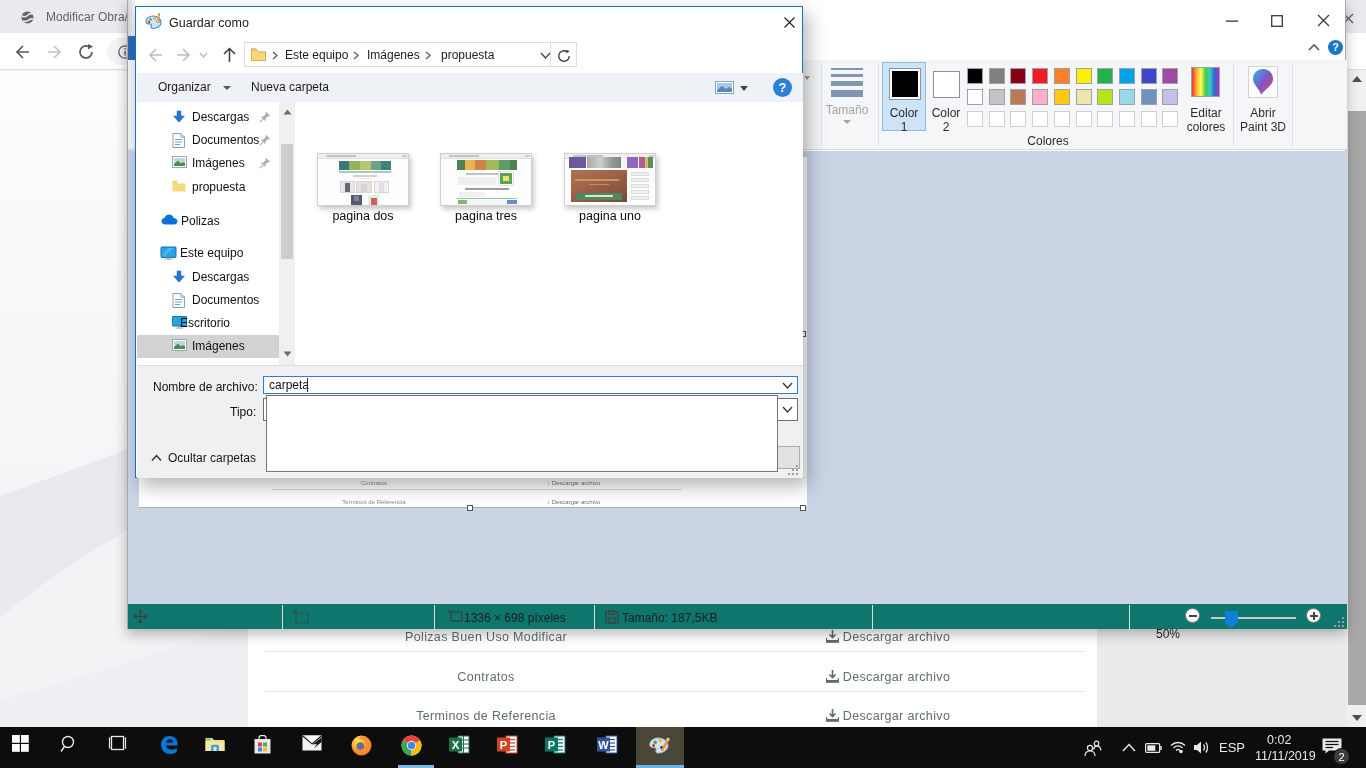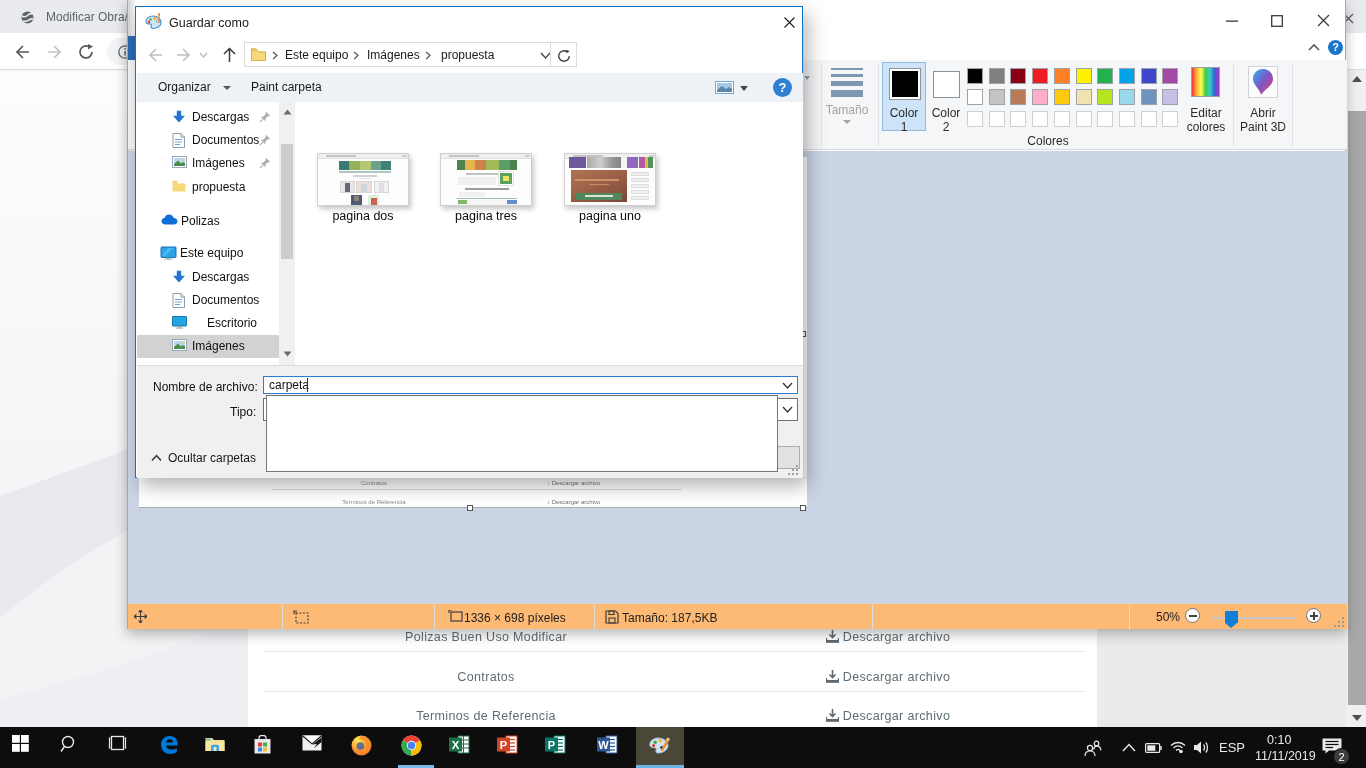--- a/index.html
+++ b/index.html
@@ -19,21 +19,21 @@
 #pagegray { position:absolute; left:1097px; top:0; width:250px; height:656px; background:#eaebec; }
 #cscroll { position:absolute; left:1347px; top:0px; width:19px; height:656px; background:#f0f0f0; }
 #cthumb { position:absolute; left:1348px; top:40px; width:18px; height:594px; background:#a8a8a8; }
 .tri-up { width:0; height:0; border-left:5px solid transparent; border-right:5px solid transparent; border-bottom:6px solid #505050; }
 .tri-down { width:0; height:0; border-left:5px solid transparent; border-right:5px solid transparent; border-top:6px solid #505050; }
 
 #paint { position:absolute; left:127px; top:0; width:1219px; height:629px; background:#ffffff; border-left:1px solid #a8a8a8; border-right:1px solid #a8a8a8; box-shadow:0 5px 12px rgba(0,0,0,0.28); }
 #ribbon { position:absolute; left:0; top:60px; width:1219px; height:90px; background:#f5f6f7; border-bottom:1px solid #d8dadc; }
 #canvas { position:absolute; left:0; top:151px; width:1219px; height:452px; background:#cad4e5; }
 #pimg { position:absolute; left:11px; top:6px; width:668px; height:351px; background:#ffffff; overflow:hidden; border-bottom:1px solid #a8adb3; }
-#statusbar { position:absolute; left:0; top:603px; width:1219px; height:26px; background:#fdba74; border-top:1px solid #d6d6d6; }
+#statusbar { position:absolute; left:0; top:603px; width:1219px; height:26px; background:#0f766e; border-top:1px solid #d6d6d6; }
 .ssep { position:absolute; top:1px; width:1px; height:25px; background:#dcdcdc; }
 .rsep { position:absolute; top:4px; width:1px; height:82px; background:#e0e2e5; }
 
 .sw { position:absolute; width:16px; height:16px; border:1px solid #9ea3a8; }
 .swe { position:absolute; width:16px; height:16px; border:1px solid #cdd0d3; background:#fff; }
 .rlabel { position:absolute; font-size:12px; color:#2b2b2b; text-align:center; }
 
 #dialog { position:absolute; left:135px; top:6px; width:668px; height:472px; background:#ffffff; border:1px solid #0f72c9; box-shadow:5px 8px 18px rgba(0,0,0,0.30); }
 #dlg-toolbar { position:absolute; left:1px; top:66px; width:666px; height:29px; background:#eef2f7; }
 #dlg-body { position:absolute; left:1px; top:95px; width:666px; height:263px; background:#ffffff; }
@@ -248,21 +248,21 @@
       <div class="txt" style="left:336px;top:7px;font-size:12px;color:#1e1e1e;">1336 × 698 píxeles</div>
       <div class="ssep" style="left:466px;"></div>
       <svg class="abs" style="left:477px;top:6px" width="14" height="14" viewBox="0 0 14 14">
           <path d="M1 1 L10.5 1 L13 3.5 L13 13 L1 13 Z" fill="none" stroke="#3d3d3d" stroke-width="1.2"></path>
           <rect x="4" y="8" width="6" height="5" fill="none" stroke="#3d3d3d" stroke-width="1.1"></rect>
           <rect x="4" y="1" width="5" height="3.5" fill="none" stroke="#3d3d3d" stroke-width="1.1"></rect>
         </svg>
       <div class="txt" style="left:494px;top:7px;font-size:12px;color:#1e1e1e;">Tamaño: 187,5KB</div>
       <div class="ssep" style="left:744px;"></div>
       <div class="ssep" style="left:1001px;"></div>
-      <div class="txt" style="left:1028px;top:6px;font-size:12px;color:#1e1e1e;">50%</div>
+      <div class="txt" style="left:1028px;top:23px;font-size:12px;color:#1e1e1e;">50%</div>
       <div class="abs" style="left:1057px;top:4px;width:15px;height:15px;border-radius:8px;border:1px solid #767676;background:#fdfdfd;"></div>
       <div class="abs" style="left:1060.5px;top:10.5px;width:8px;height:2px;background:#444;"></div>
       <div class="abs" style="left:1083px;top:13px;width:85px;height:2px;background:#c9c9c9;"></div>
       <div class="abs" style="left:1097px;top:7px;width:13px;height:12px;background:#0f7fd7;"></div>
       <div class="abs" style="left:1097px;top:19px;width:0;height:0;border-left:6.5px solid transparent;border-right:6.5px solid transparent;border-top:5px solid #0f7fd7;"></div>
       <div class="abs" style="left:1178px;top:4px;width:15px;height:15px;border-radius:8px;border:1px solid #767676;background:#fdfdfd;"></div>
       <div class="abs" style="left:1181.5px;top:10.5px;width:8px;height:2px;background:#444;"></div>
       <div class="abs" style="left:1184.5px;top:7.5px;width:2px;height:8px;background:#444;"></div>
       <svg class="abs" style="left:1206px;top:13px" width="11" height="11" viewBox="0 0 11 11">
           <g fill="#9a9a9a">
@@ -329,21 +329,21 @@
     <div class="addrbox" style="left:414px;width:27px;">
       <svg class="abs" style="left:6px;top:6px" width="14" height="14" viewBox="0 0 16 16">
           <path d="M14 8 A6 6 0 1 1 11 2.8" stroke="#3b3b3b" stroke-width="1.5" fill="none"></path>
           <path d="M10.5 0.8 L14.6 2.6 L10.5 4.8 Z" fill="#3b3b3b"></path>
         </svg>
     </div>
 
     <div id="dlg-toolbar">
       <div class="txt" style="left:21px;top:7px;font-size:12px;color:#191919;">Organizar</div>
       <div class="abs" style="left:86px;top:13px;width:0;height:0;border-left:4px solid transparent;border-right:4px solid transparent;border-top:4px solid #555;"></div>
-      <div class="txt" style="left:114px;top:7px;font-size:12px;color:#191919;">Paint carpeta</div>
+      <div class="txt" style="left:114px;top:7px;font-size:12px;color:#191919;">Nueva carpeta</div>
       <svg class="abs" style="left:578px;top:8px" width="19" height="13" viewBox="0 0 19 13">
           <rect x="0.5" y="0.5" width="18" height="12" fill="#fff" stroke="#7aa7cc" stroke-width="1"></rect>
           <rect x="2" y="2" width="15" height="9" fill="#a8c8e8"></rect>
           <path d="M2 9 L7 5 L11 8 L14 6 L17 8 L17 11 L2 11 Z" fill="#5b87ad"></path>
         </svg>
       <div class="abs" style="left:603px;top:13px;width:0;height:0;border-left:4.5px solid transparent;border-right:4.5px solid transparent;border-top:5px solid #444;"></div>
       <div class="abs" style="left:636px;top:5px;width:19px;height:19px;border-radius:10px;background:#2f7fd4;color:#fff;font-size:13px;font-weight:bold;text-align:center;line-height:19px;">?</div>
     </div>
 
     <div id="dlg-body">
@@ -446,21 +446,21 @@
             <span class="navlab" style="left:55px;">Documentos</span>
           </div>
           <div class="navrow" style="top:210px;">
             <span class="abs" style="left:35px;top:4px;">
               <svg width="15" height="13" viewBox="0 0 15 13">
                 <rect x="0.5" y="0.5" width="14" height="9.5" rx="0.5" fill="#24a7e0" stroke="#1177ad" stroke-width="1"></rect>
                 <rect x="6" y="10" width="3" height="1.5" fill="#9a9a9a"></rect>
                 <rect x="4" y="11.5" width="7" height="1.2" fill="#b0b0b0"></rect>
               </svg>
             </span>
-            <span class="navlab" style="left:70px;text-align:right;">Escritorio</span>
+            <span class="navlab" style="left:43px;text-align:right;">Escritorio</span>
           </div>
           <div class="navrow" style="top:233px;background:#d2d2d2;">
             <span class="abs" style="left:35px;top:4px;">
               <svg width="15" height="12" viewBox="0 0 15 12">
                 <rect x="0.5" y="0.5" width="14" height="11" fill="#fff" stroke="#9ba8b5" stroke-width="1"></rect>
                 <rect x="2" y="2" width="11" height="8" fill="#bdd7ee"></rect>
                 <path d="M2 8 L6 4.5 L9 7.5 L11 6 L13 7.5 L13 10 L2 10 Z" fill="#4e8c4a"></path>
                 <circle cx="11" cy="4" r="1.1" fill="#f3d13e"></circle>
               </svg>
             </span>
@@ -774,21 +774,21 @@
           <path d="M3.5 8 C6.3 5.3 9.7 5.3 12.5 8" stroke-width="1.3"></path>
           <path d="M6 10.4 C7.7 8.9 8.3 8.9 10 10.4" stroke-width="1.3"></path>
         </g>
         <circle cx="11" cy="11.5" r="1.8" fill="#e8e8e8"></circle>
       </svg>
       <svg class="abs" style="left:1193px;top:13px" width="17" height="15" viewBox="0 0 17 15">
         <path d="M1 5 L4 5 L8 1.5 L8 13.5 L4 10 L1 10 Z" fill="#e8e8e8"></path>
         <path d="M10.5 4.5 C11.8 6 11.8 9 10.5 10.5 M12.8 2.5 C15 4.8 15 10.2 12.8 12.5" stroke="#e8e8e8" stroke-width="1.3" fill="none"></path>
       </svg>
       <div class="txt" style="left:1219px;top:13px;font-size:13px;color:#e8e8e8;">ESP</div>
-      <div class="txt" style="left:1267px;top:6px;font-size:12.5px;color:#e8e8e8;">0:10</div>
+      <div class="txt" style="left:1267px;top:6px;font-size:12.5px;color:#e8e8e8;">0:02</div>
       <div class="txt" style="left:1255px;top:22px;font-size:12.5px;color:#e8e8e8;">11/11/2019</div>
       <svg class="abs" style="left:1322px;top:11px" width="20" height="16" viewBox="0 0 20 16">
         <path d="M0.5 0.5 L19.5 0.5 L19.5 12.5 L7 12.5 L3.5 15.5 L3.5 12.5 L0.5 12.5 Z" fill="#e8e8e8"></path>
         <g stroke="#0d0d0d" stroke-width="1.2">
           <line x1="3.5" y1="3.5" x2="16.5" y2="3.5"></line>
           <line x1="3.5" y1="6.5" x2="16.5" y2="6.5"></line>
           <line x1="3.5" y1="9.5" x2="11" y2="9.5"></line>
         </g>
       </svg>
       <div class="abs" style="left:1333px;top:21px;width:17px;height:17px;border-radius:9px;background:#3d3d3d;border:1px solid #0d0d0d;color:#fff;font-size:11px;text-align:center;line-height:16px;">2</div>

